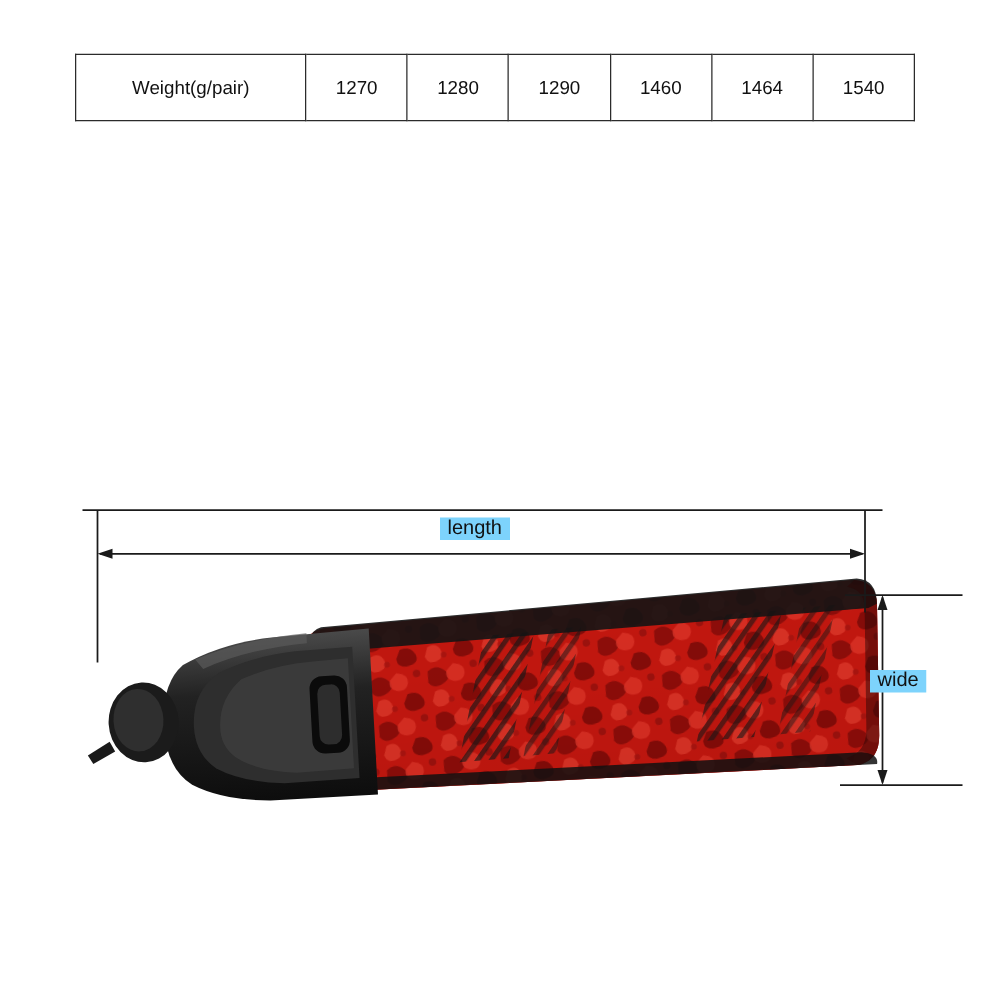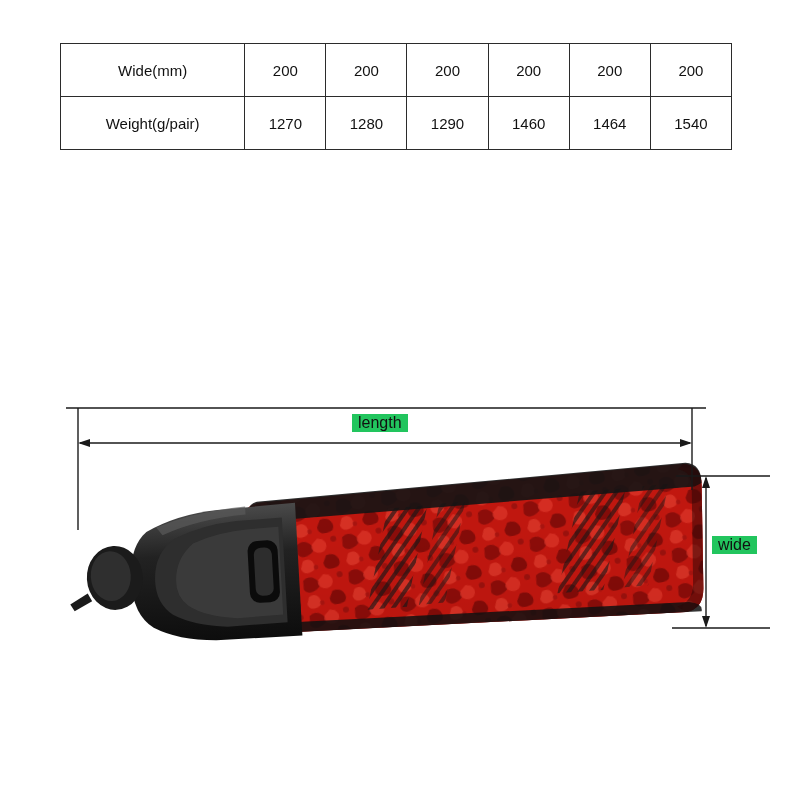--- a/index.html
+++ b/index.html
@@ -48,29 +48,29 @@
     top: 390px;
     width: 800px;
     height: 410px;
   }
 
   .dim-label {
     position: absolute;
     font-size: 16px;
     color: #111111;
     font-family: "Liberation Sans", sans-serif;
-    background: #22c55e;
+    background: #7dd3fc;
     padding: 0 6px;
   }
   #length-label {
     left: 352px;
     top: 24px;
   }
   #wide-label {
-    left: 712px;
+    left: 696px;
     top: 146px;
   }
 
   
   svg.overlay {
     position: absolute;
     left: 0;
     top: 0;
     width: 800px;
     height: 410px;
@@ -92,29 +92,20 @@
     <colgroup>
       <col class="c0">
         <col class="cx">
         <col class="cx">
         <col class="cx">
         <col class="cx">
         <col class="cx">
         <col class="cx">
     </colgroup>
     <tbody>
-      <tr>
-        <td>Wide(mm)</td>
-        <td>200</td>
-        <td>200</td>
-        <td>200</td>
-        <td>200</td>
-        <td>200</td>
-        <td>200</td>
-      </tr>
       <tr>
         <td>Weight(g/pair)</td>
         <td>1270</td>
         <td>1280</td>
         <td>1290</td>
         <td>1460</td>
         <td>1464</td>
         <td>1540</td>
       </tr>
     </tbody>

